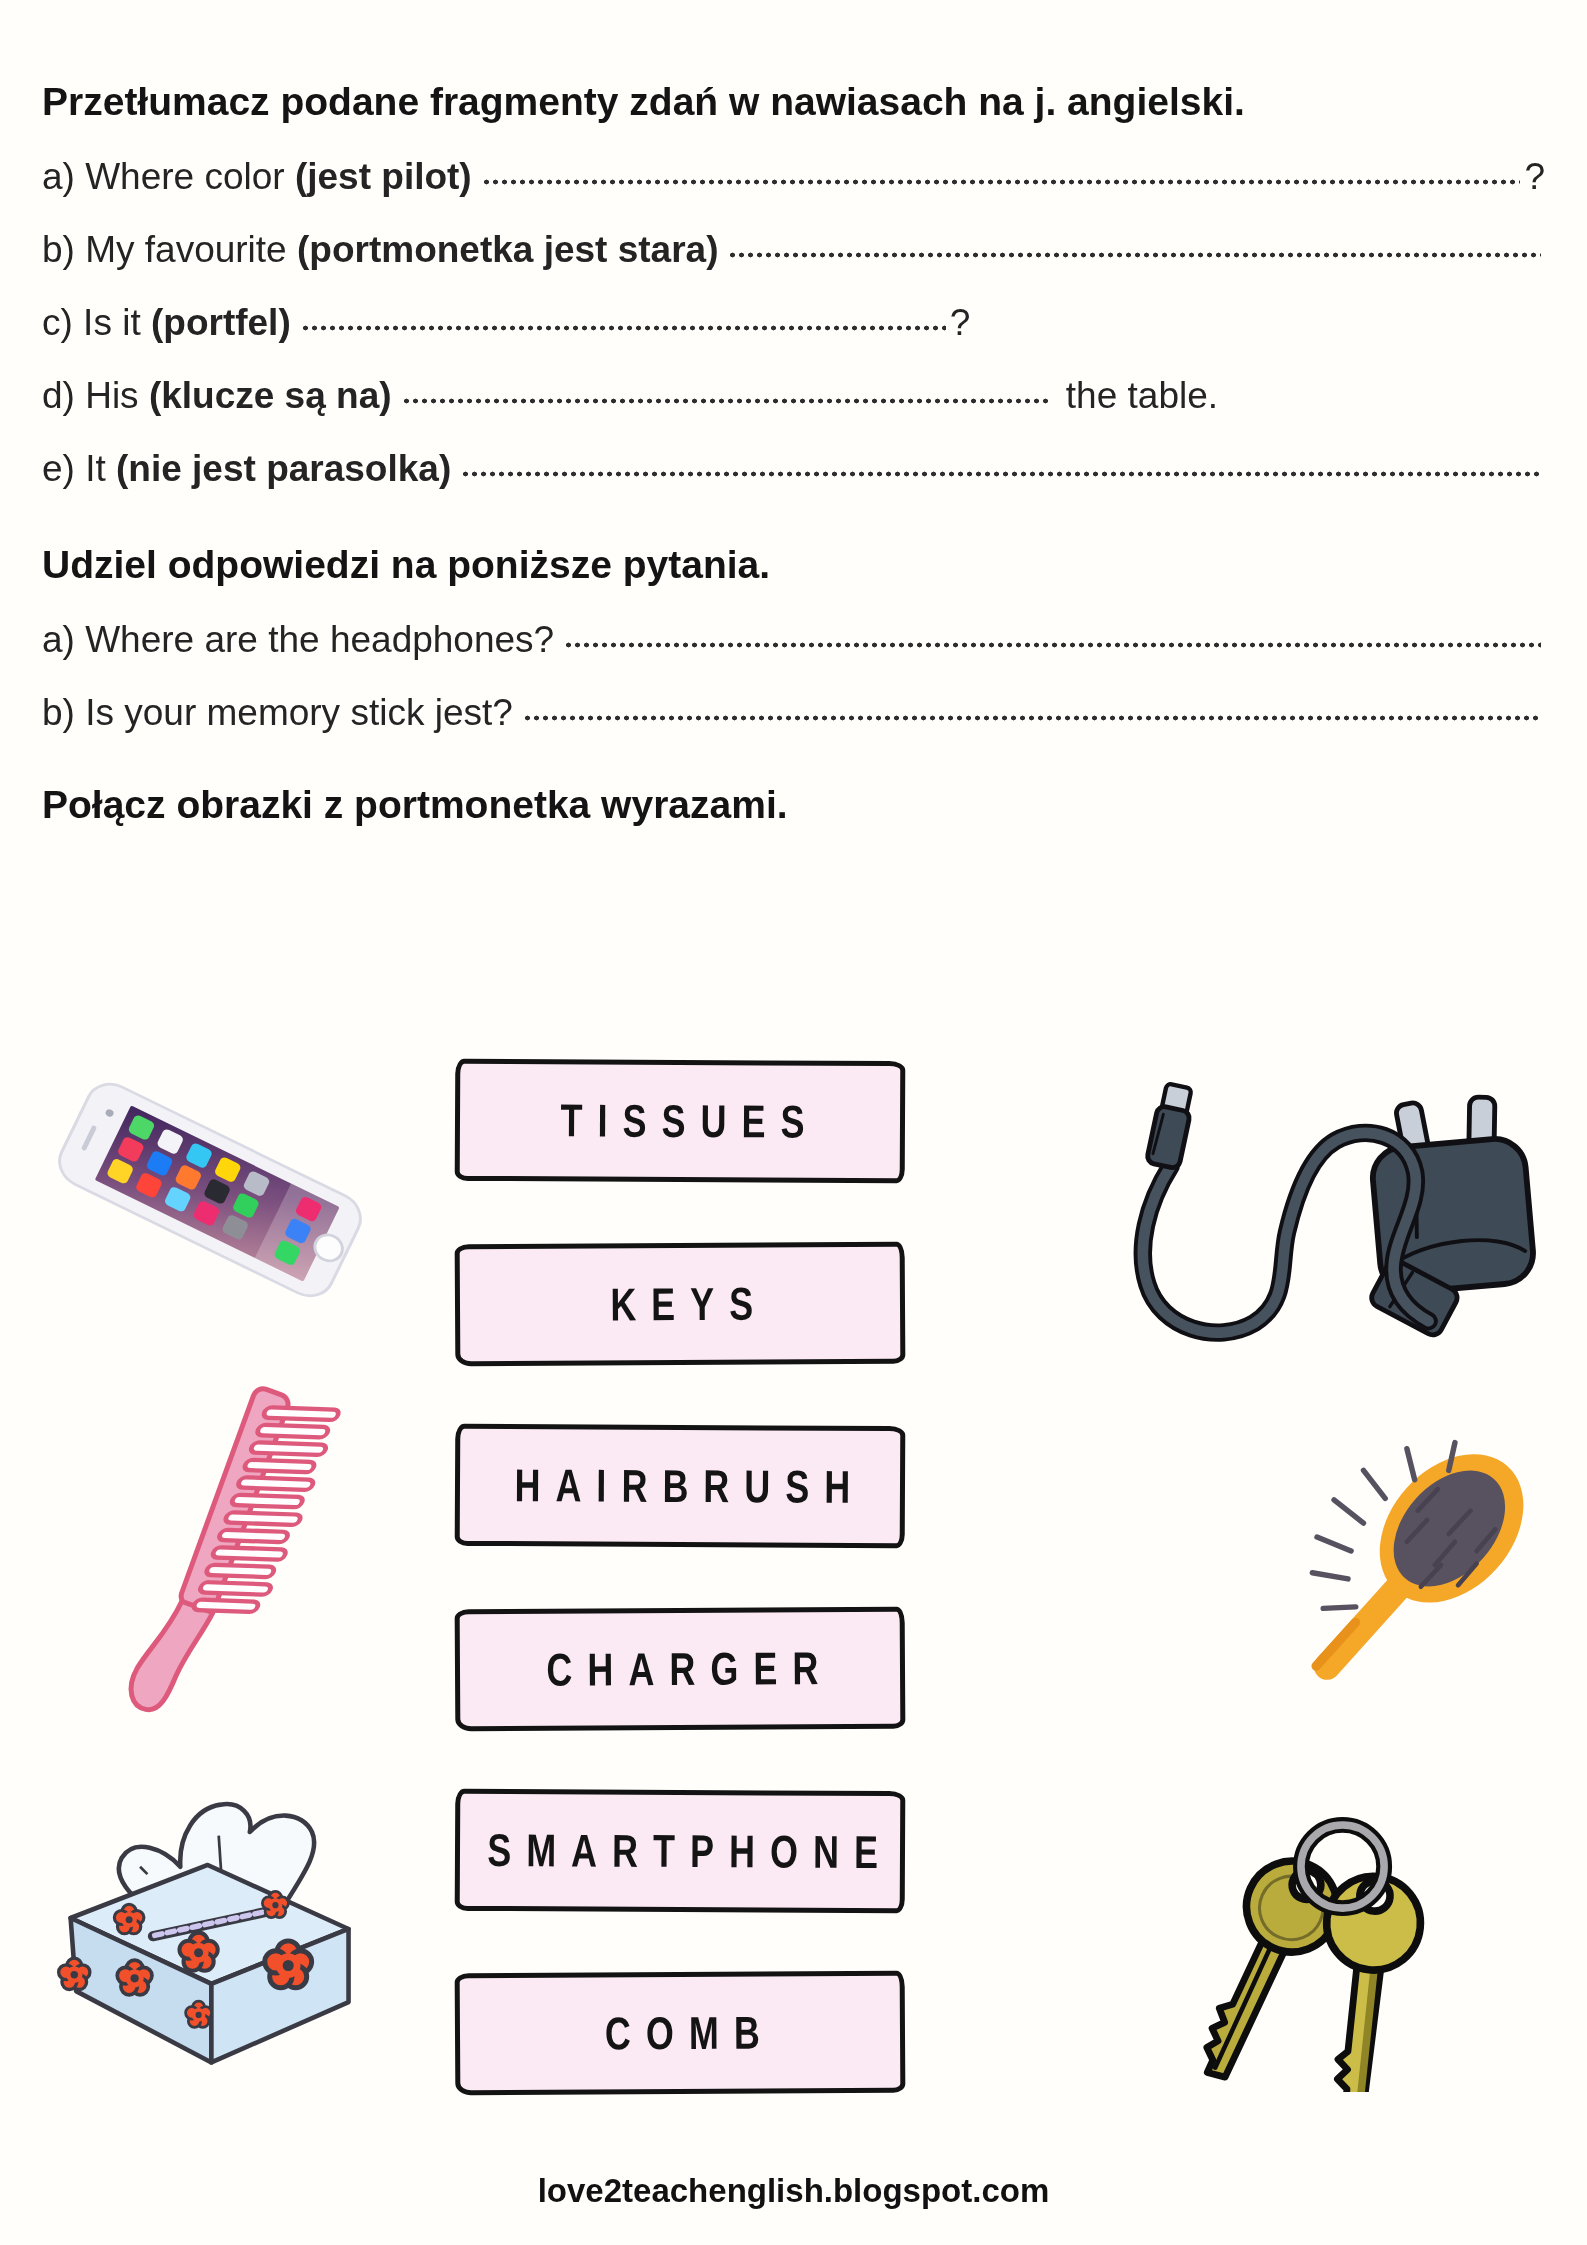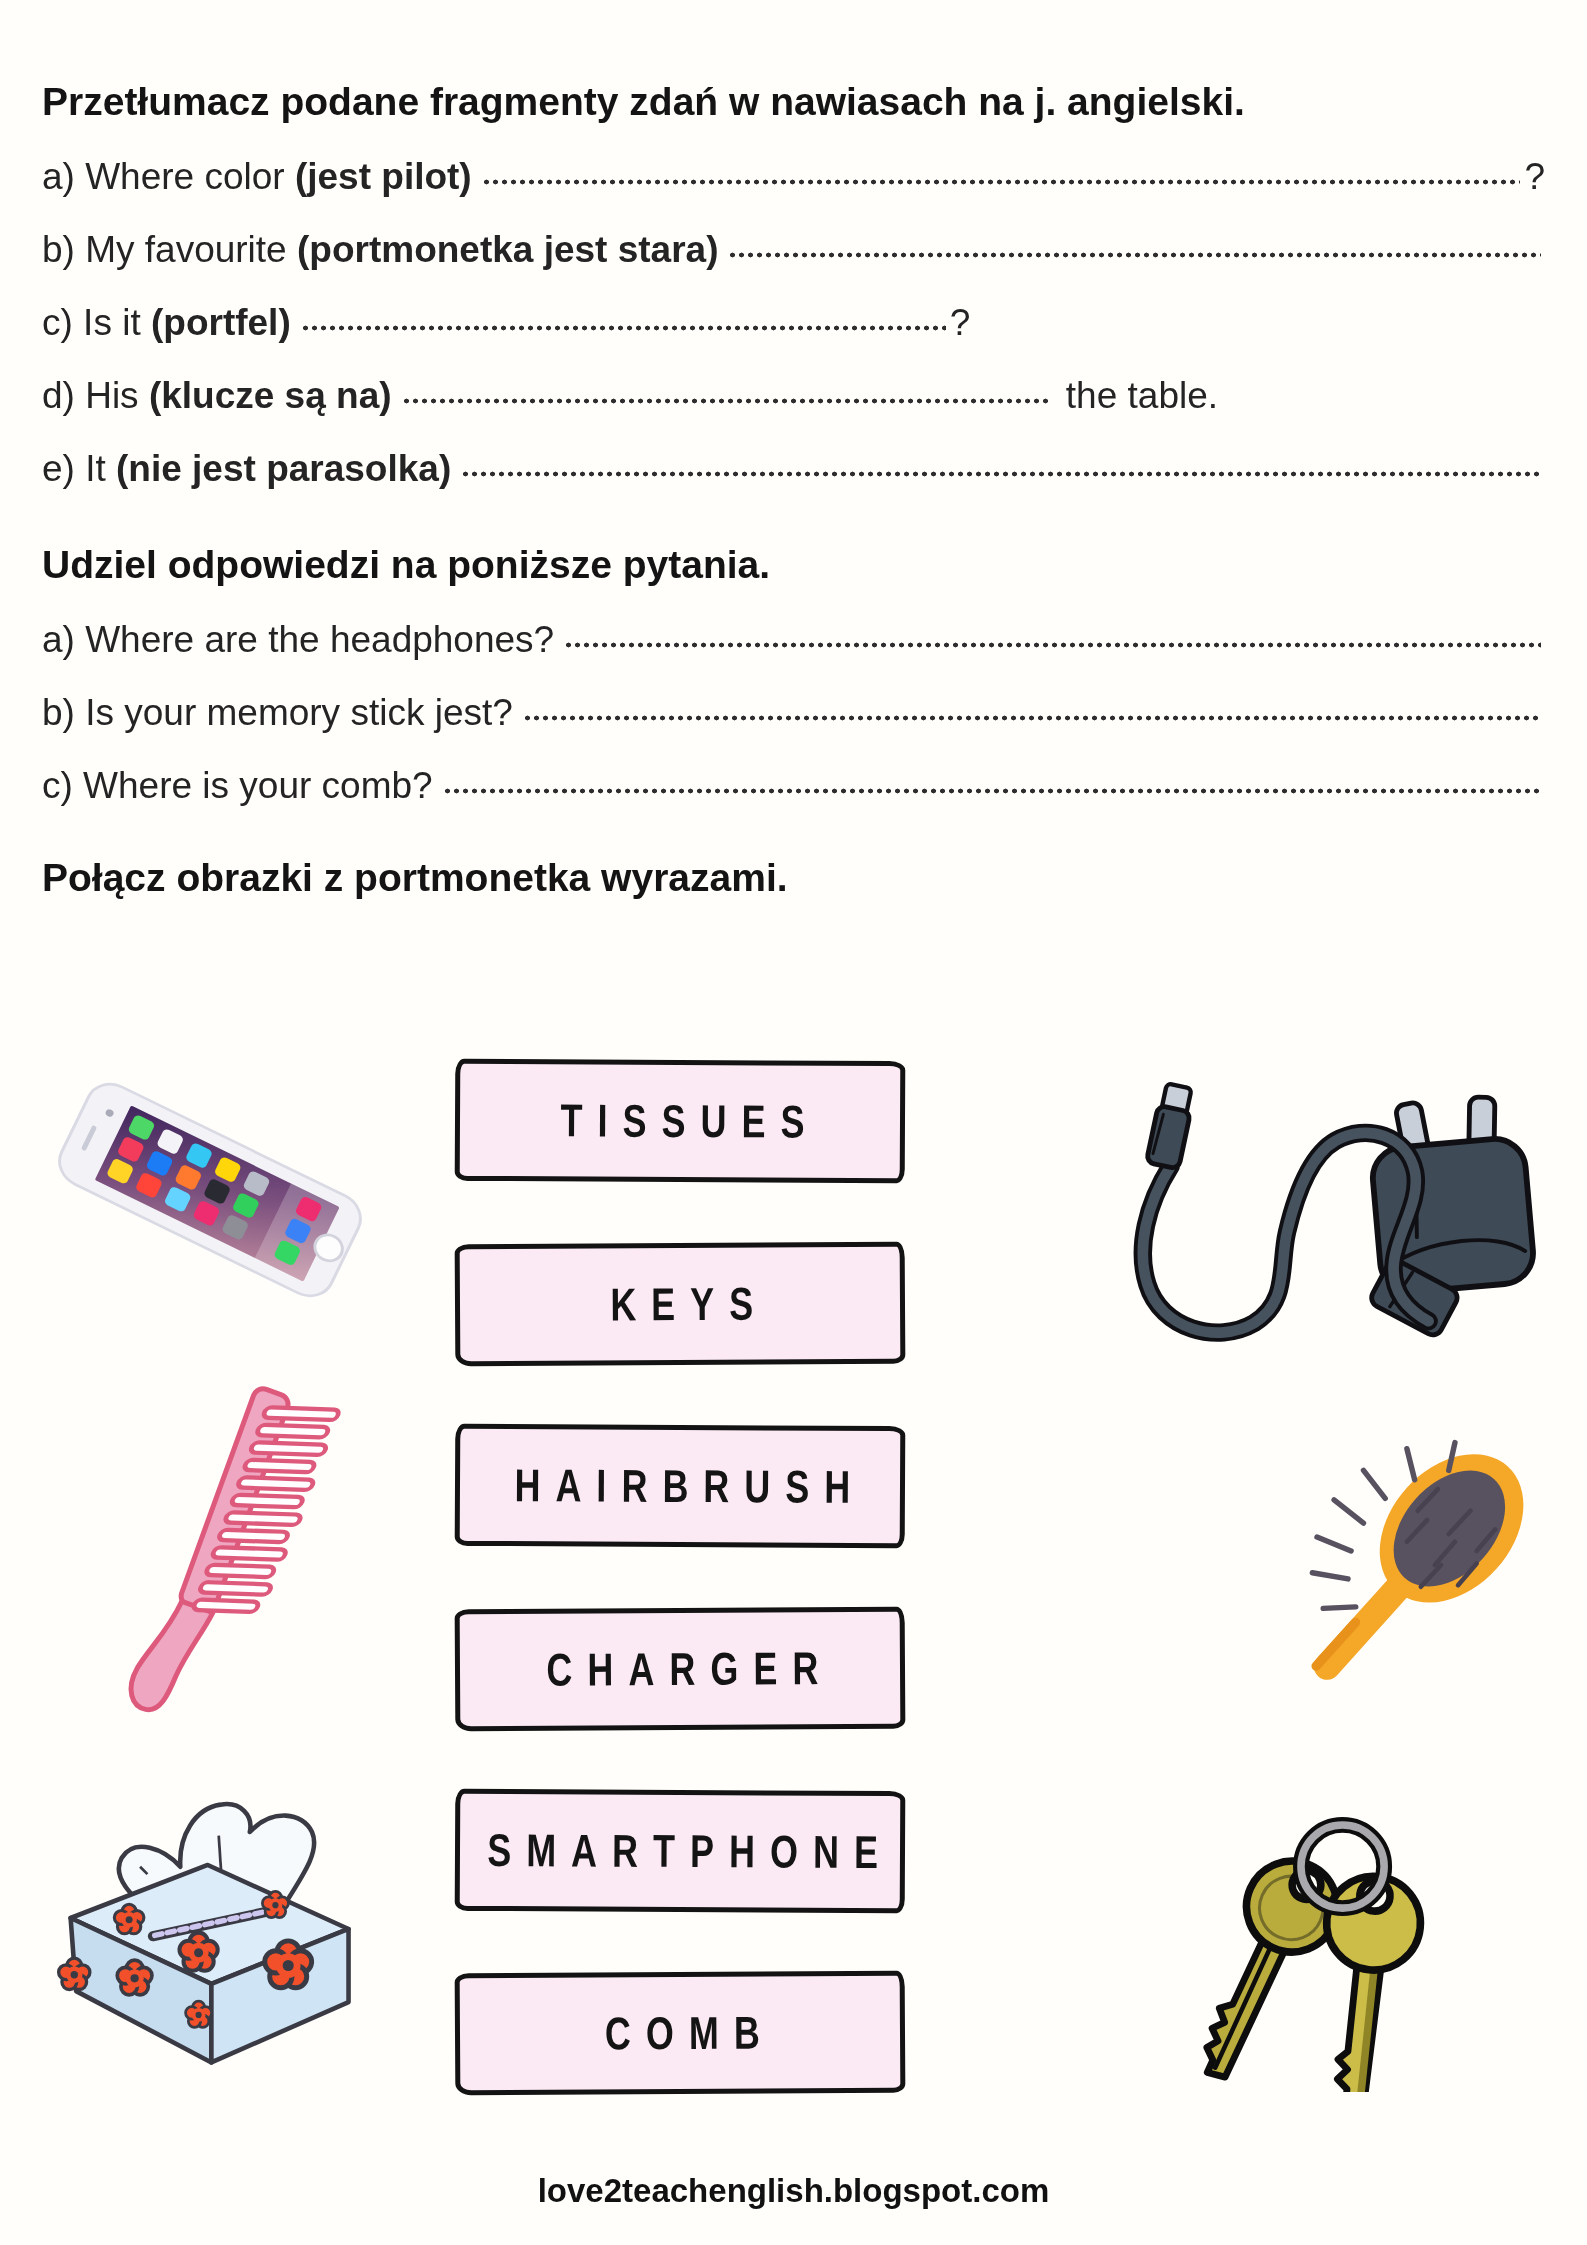--- a/index.html
+++ b/index.html
@@ -128,24 +128,20 @@
     </div>
 
   <div class="section-heading second">Udziel odpowiedzi na poniższe pytania.</div>
 
   <div class="ex-line">
       <span class="t">a) Where are the headphones?</span>
       <div class="dots grow"></div>
     </div>
   <div class="ex-line">
       <span class="t">b) Is your memory stick jest?</span>
-      <div class="dots grow"></div>
-    </div>
-  <div class="ex-line">
-      <span class="t">c) Where is your comb?</span>
       <div class="dots grow"></div>
     </div>
 
   <div class="section-heading third">Połącz obrazki z portmonetka wyrazami.</div>
 </div>
 
 <div class="word-box" style="top:1060px">
     <span class="word-label">TISSUES</span>
   </div>
 <div class="word-box" style="top:1243px">

